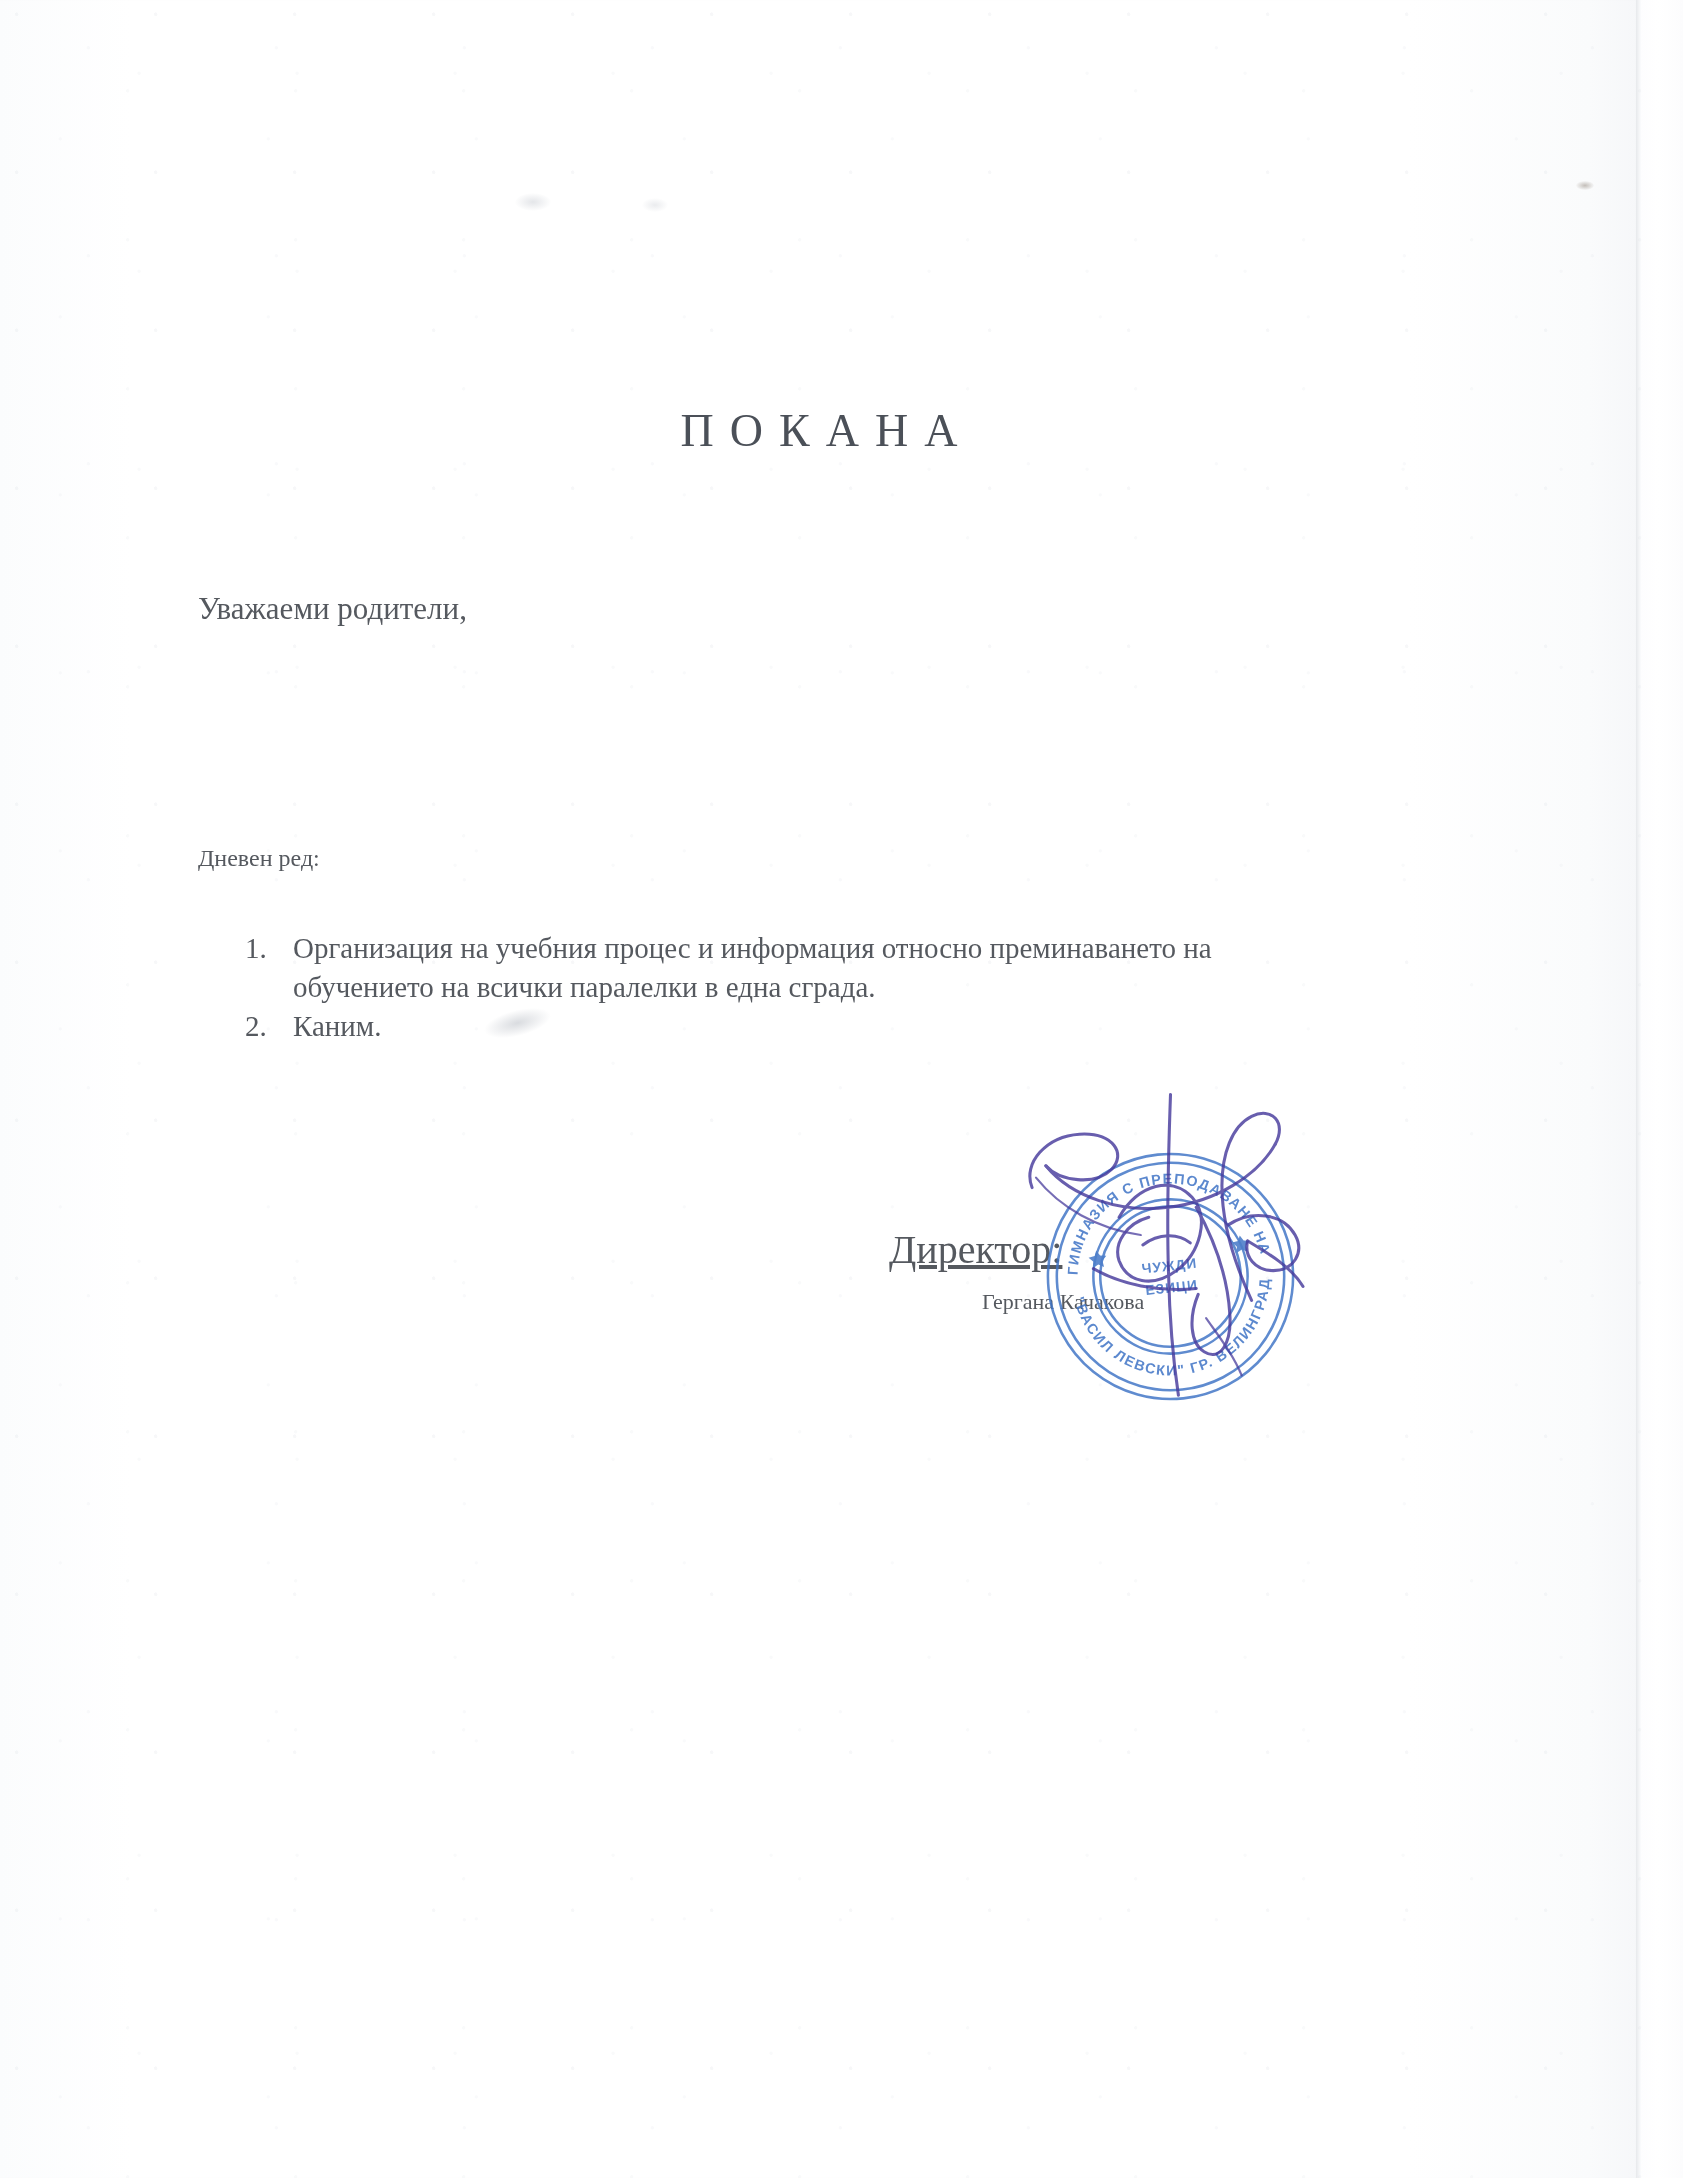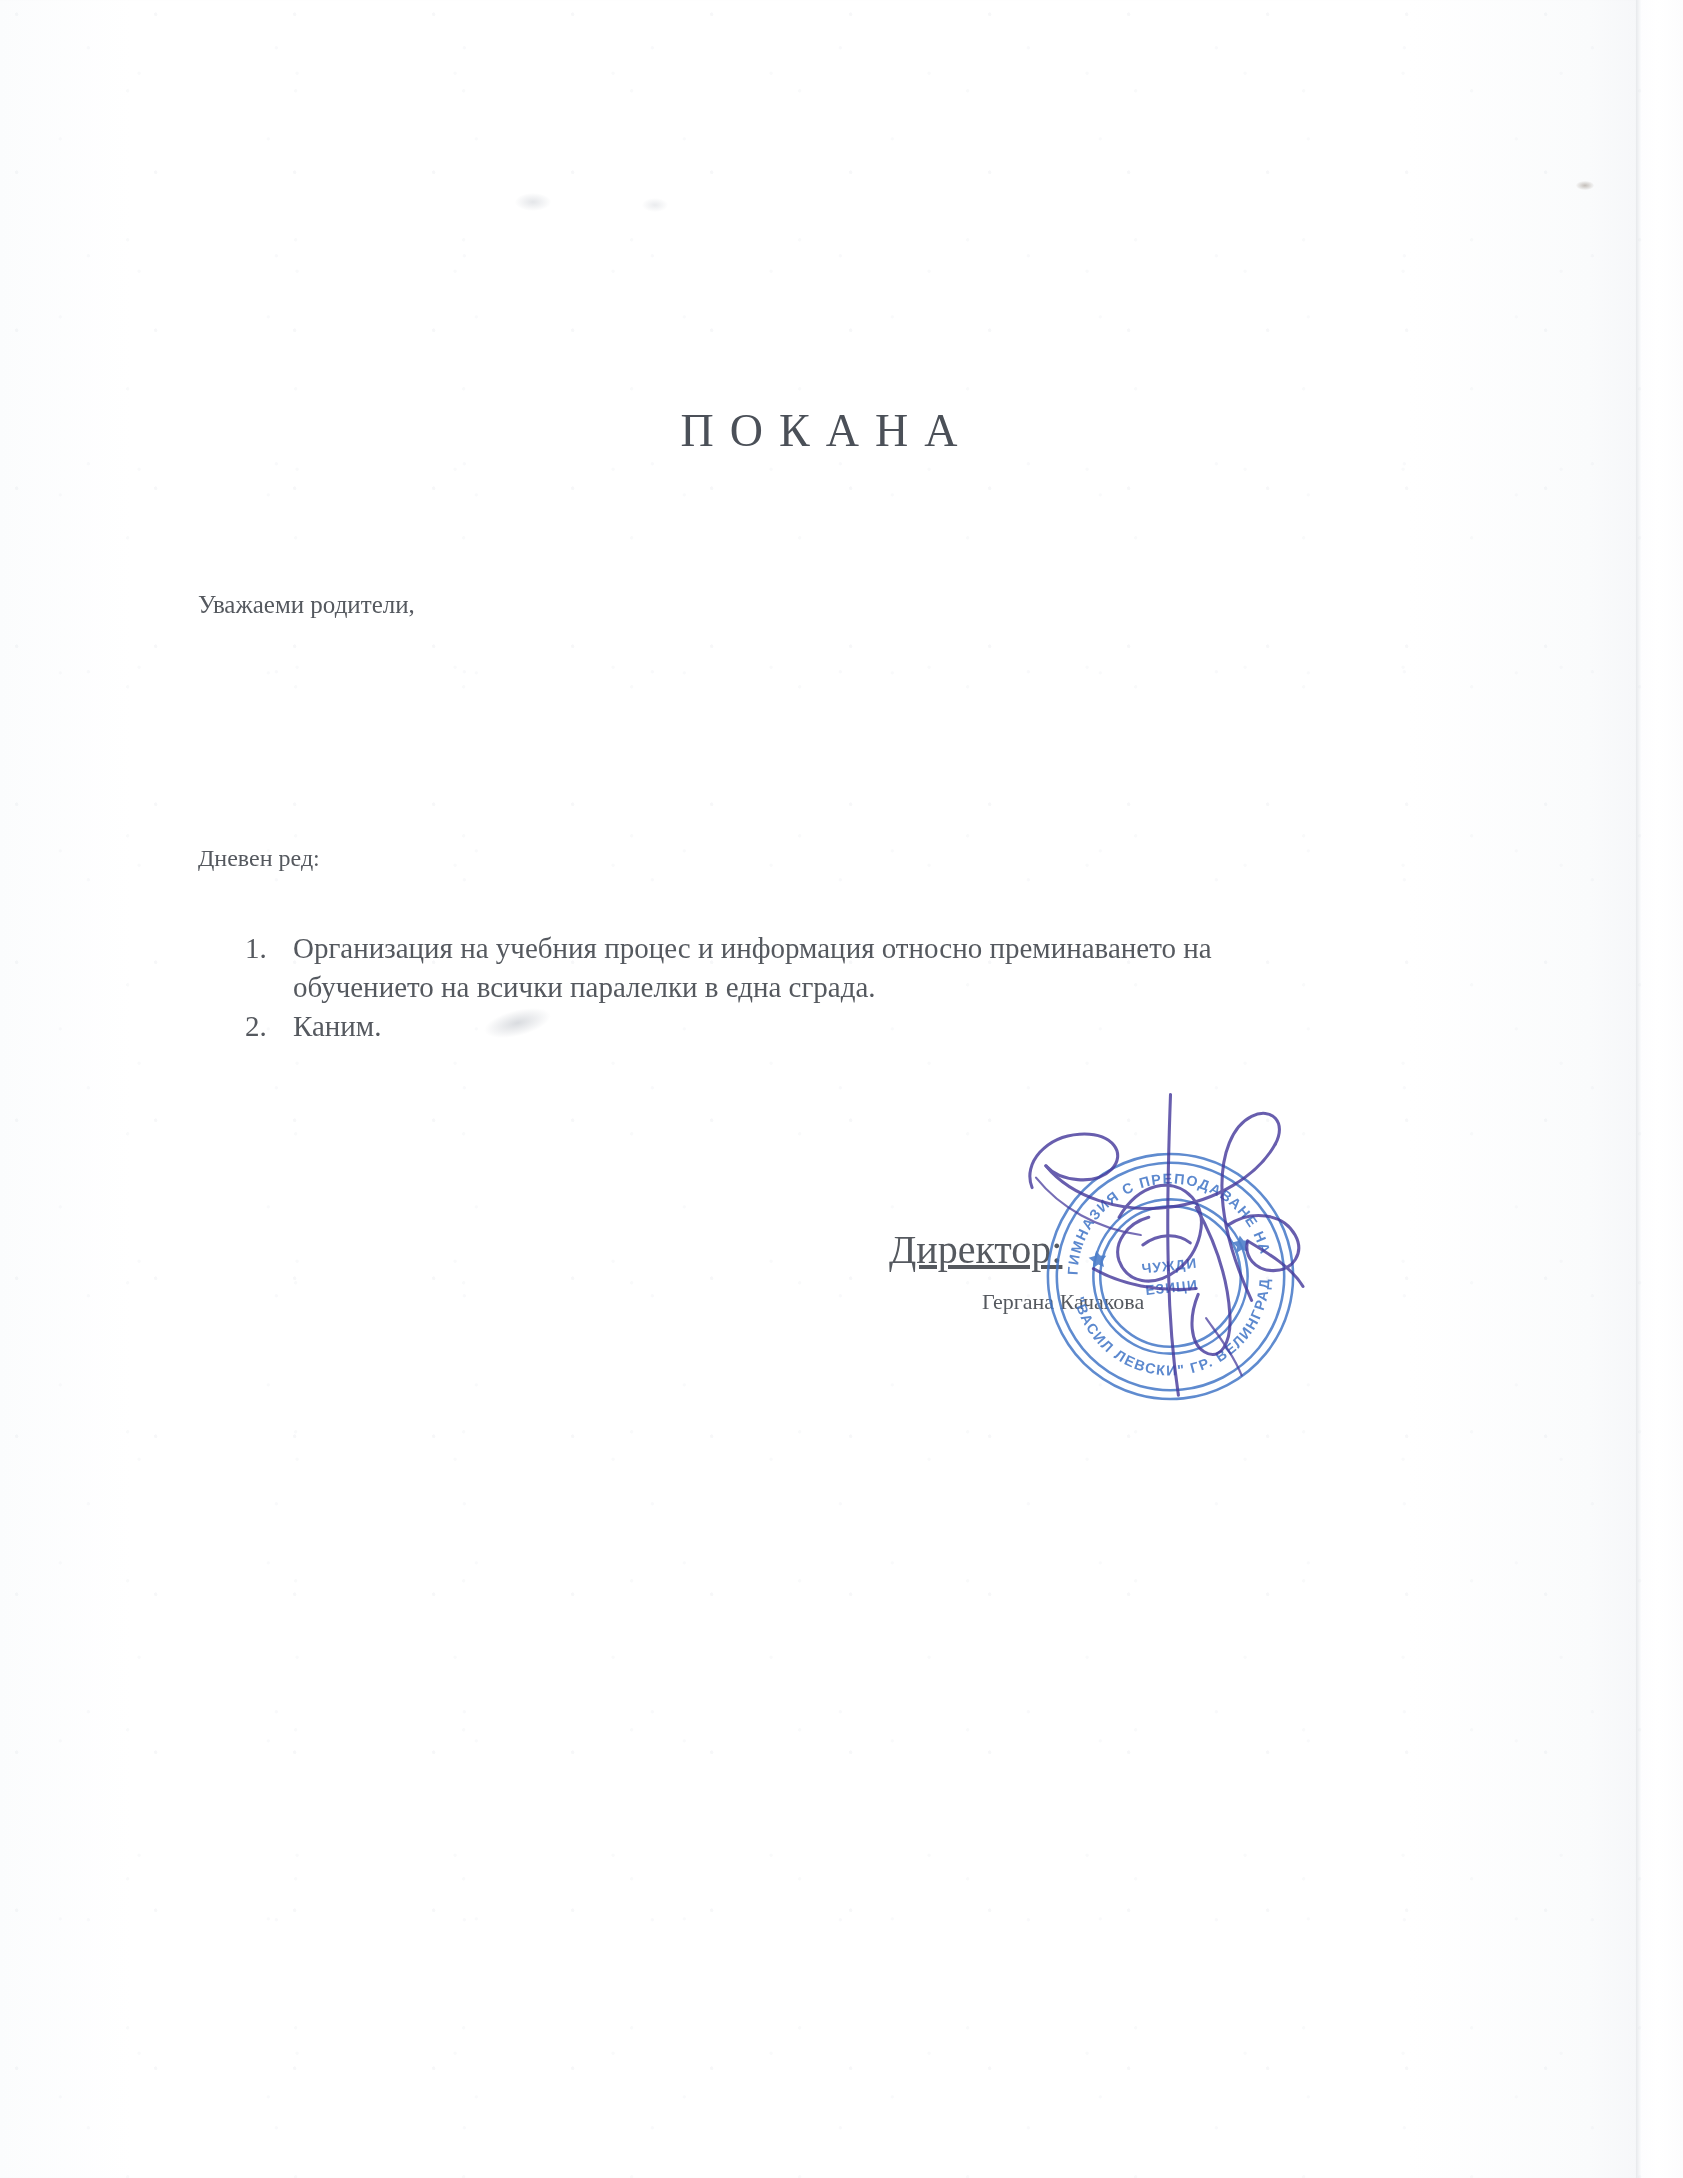--- a/index.html
+++ b/index.html
@@ -83,21 +83,21 @@
     letter-spacing: 16px;
     text-indent: 16px;
     color: #4b5058;
     font-weight: 400;
     white-space: nowrap;
   }
   #salutation {
     position: absolute;
     left: 198px;
     top: 591px;
-    font-size: 25px;
+    font-size: 31px;
     color: #55595f;
     white-space: nowrap;
   }
   #invite-paragraph {
     position: absolute;
     left: 198px;
     top: 665px;
     width: 1148px;
     font-size: 30px;
     line-height: 43px;

